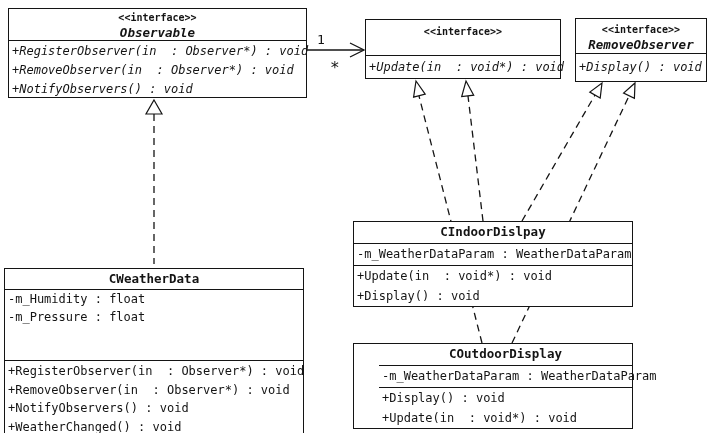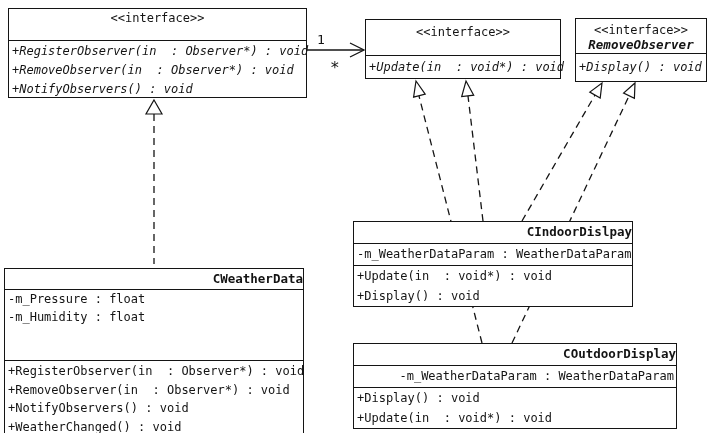--- a/index.html
+++ b/index.html
@@ -11,23 +11,23 @@
   .stage {
     position:relative; width:711px; height:433px;
     background:#ffffff; overflow:hidden;
   }
   .lines { position:absolute; left:0; top:0; z-index:1; }
   .uml-box {
     position:absolute; background:#ffffff;
     border:1px solid #141414; z-index:2;
   }
   .box-head { text-align:center; }
-  .stereo { font-size:12px; line-height:14px; padding-top:2px; font-style:normal; }
+  .stereo { font-size:10px; line-height:14px; padding-top:2px; font-style:normal;font-weight:bold; }
   .iface-name { font-size:12.5px; font-weight:bold; font-style:italic; line-height:15px; }
-  .class-name { font-size:12.5px; font-weight:bold; line-height:20px;text-align:right; }
+  .class-name { font-size:12.5px; font-weight:bold; line-height:20px; }
   .sec { border-top:1px solid #141414; padding:1px 2px 0 3px; }
   .row { font-size:12px; white-space:pre; }
   .iface .row { font-style:italic; }
 
   .b-observable   { left:8px;   top:8px;   width:299px; height:90px; }
   .b-observable .box-head { height:31px; }
   .b-observable .row { line-height:19px; }
 
   .b-observer     { left:365px; top:19px;  width:196px; height:60px; }
   .b-observer .box-head { height:35px; padding-top:3px; }
@@ -37,24 +37,24 @@
   .b-dispelement .box-head { height:34px; padding-top:2px; }
   .b-dispelement .row { line-height:25px; }
 
   .b-weather      { left:4px;   top:268px; width:300px; height:167px; }
   .b-weather .box-head { height:20px; }
   .b-weather .attrs { height:71px; }
   .b-weather .attrs .row { line-height:17.6px; }
   .b-weather .methods .row { line-height:18.5px; }
 
   .b-indoor       { left:353px; top:221px; width:280px; height:86px; }
-  .b-outdoor      { left:353px; top:343px; width:324px; height:86px; }
+  .b-outdoor      { left:353px; top:343px; width:280px; height:86px;padding-left:25px; }
   .b-indoor .box-head, .b-outdoor .box-head { height:21px; }
   .b-indoor .attrs, .b-outdoor .attrs { height:22px; }
-  .b-indoor .attrs .row, .b-outdoor .attrs .row { line-height:19px;text-align:right; }
+  .b-indoor .attrs .row, .b-outdoor .attrs .row { line-height:19px; }
   .b-indoor .methods .row, .b-outdoor .methods .row { line-height:19.5px; }
 
   .mult { position:absolute; z-index:3; }
   .mult-1 { left:317px; top:32px; font-size:13px; }
   .mult-star { left:330px; top:58px; font-size:16px; }
 </style>
 </head>
 <body>
 
 <div class="stage">
@@ -91,20 +91,21 @@
       <polygon points="635,83 634.4,98.3 623.6,93.1" fill="#ffffff" stroke="#141414" stroke-width="1.2"></polygon>
     </g>
   </svg>
 
   <div class="mult mult-1">1</div>
   <div class="mult mult-star">*</div>
 
   <div class="uml-box iface b-observable">
     <div class="box-head">
       <div class="stereo">&lt;&lt;interface&gt;&gt;</div>
+      <div class="iface-name">Observable</div>
     </div>
     <div class="sec methods">
       <div class="row">+RegisterObserver(in  : Observer*) : void</div>
       <div class="row">+RemoveObserver(in  : Observer*) : void</div>
       <div class="row">+NotifyObservers() : void</div>
     </div>
   </div>
 
   <div class="uml-box iface b-observer">
     <div class="box-head">
@@ -123,22 +124,22 @@
     <div class="sec methods">
       <div class="row">+Display() : void</div>
     </div>
   </div>
 
   <div class="uml-box b-weather">
     <div class="box-head">
       <div class="class-name">CWeatherData</div>
     </div>
     <div class="sec attrs">
+      <div class="row">-m_Humidity : float</div>
       <div class="row">-m_Pressure : float</div>
-      <div class="row">-m_Humidity : float</div>
     </div>
     <div class="sec methods">
       <div class="row">+RegisterObserver(in  : Observer*) : void</div>
       <div class="row">+RemoveObserver(in  : Observer*) : void</div>
       <div class="row">+NotifyObservers() : void</div>
       <div class="row">+WeatherChanged() : void</div>
     </div>
   </div>
 
   <div class="uml-box b-indoor">

